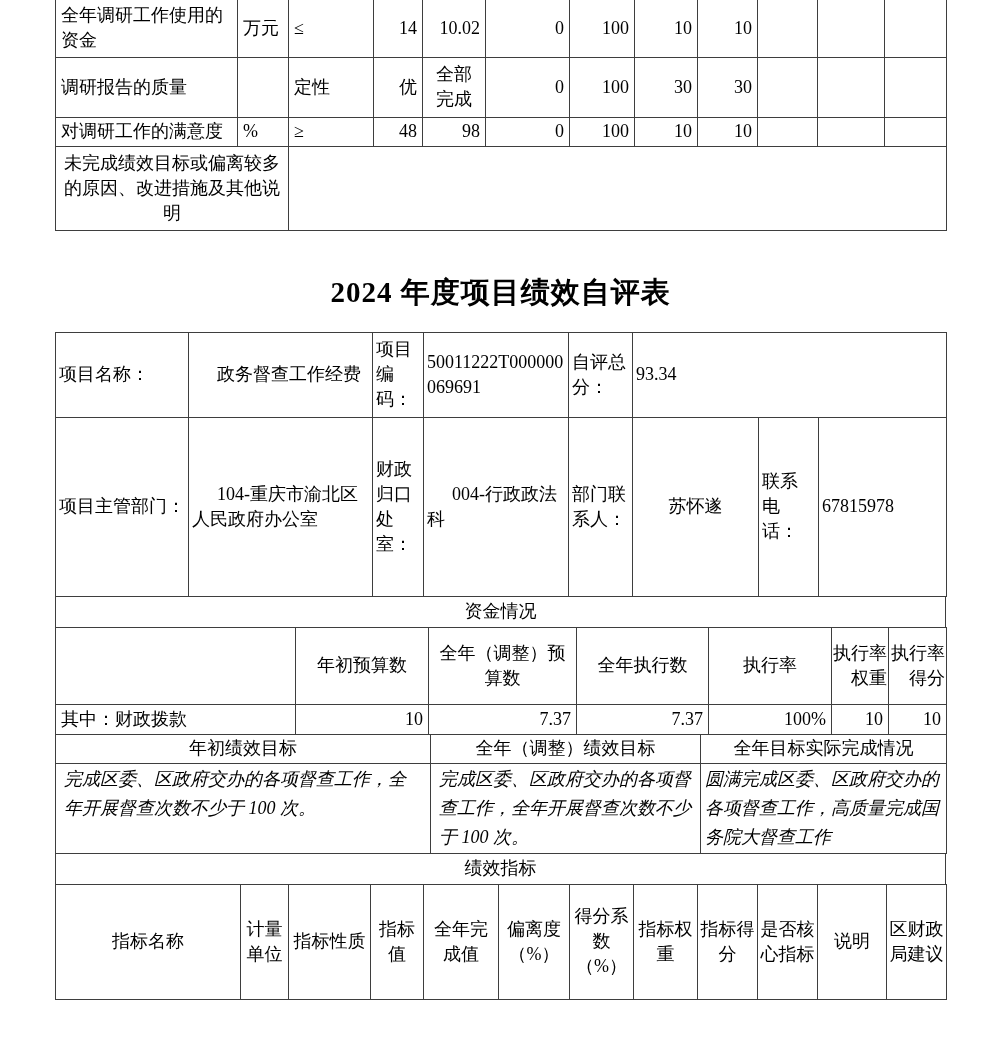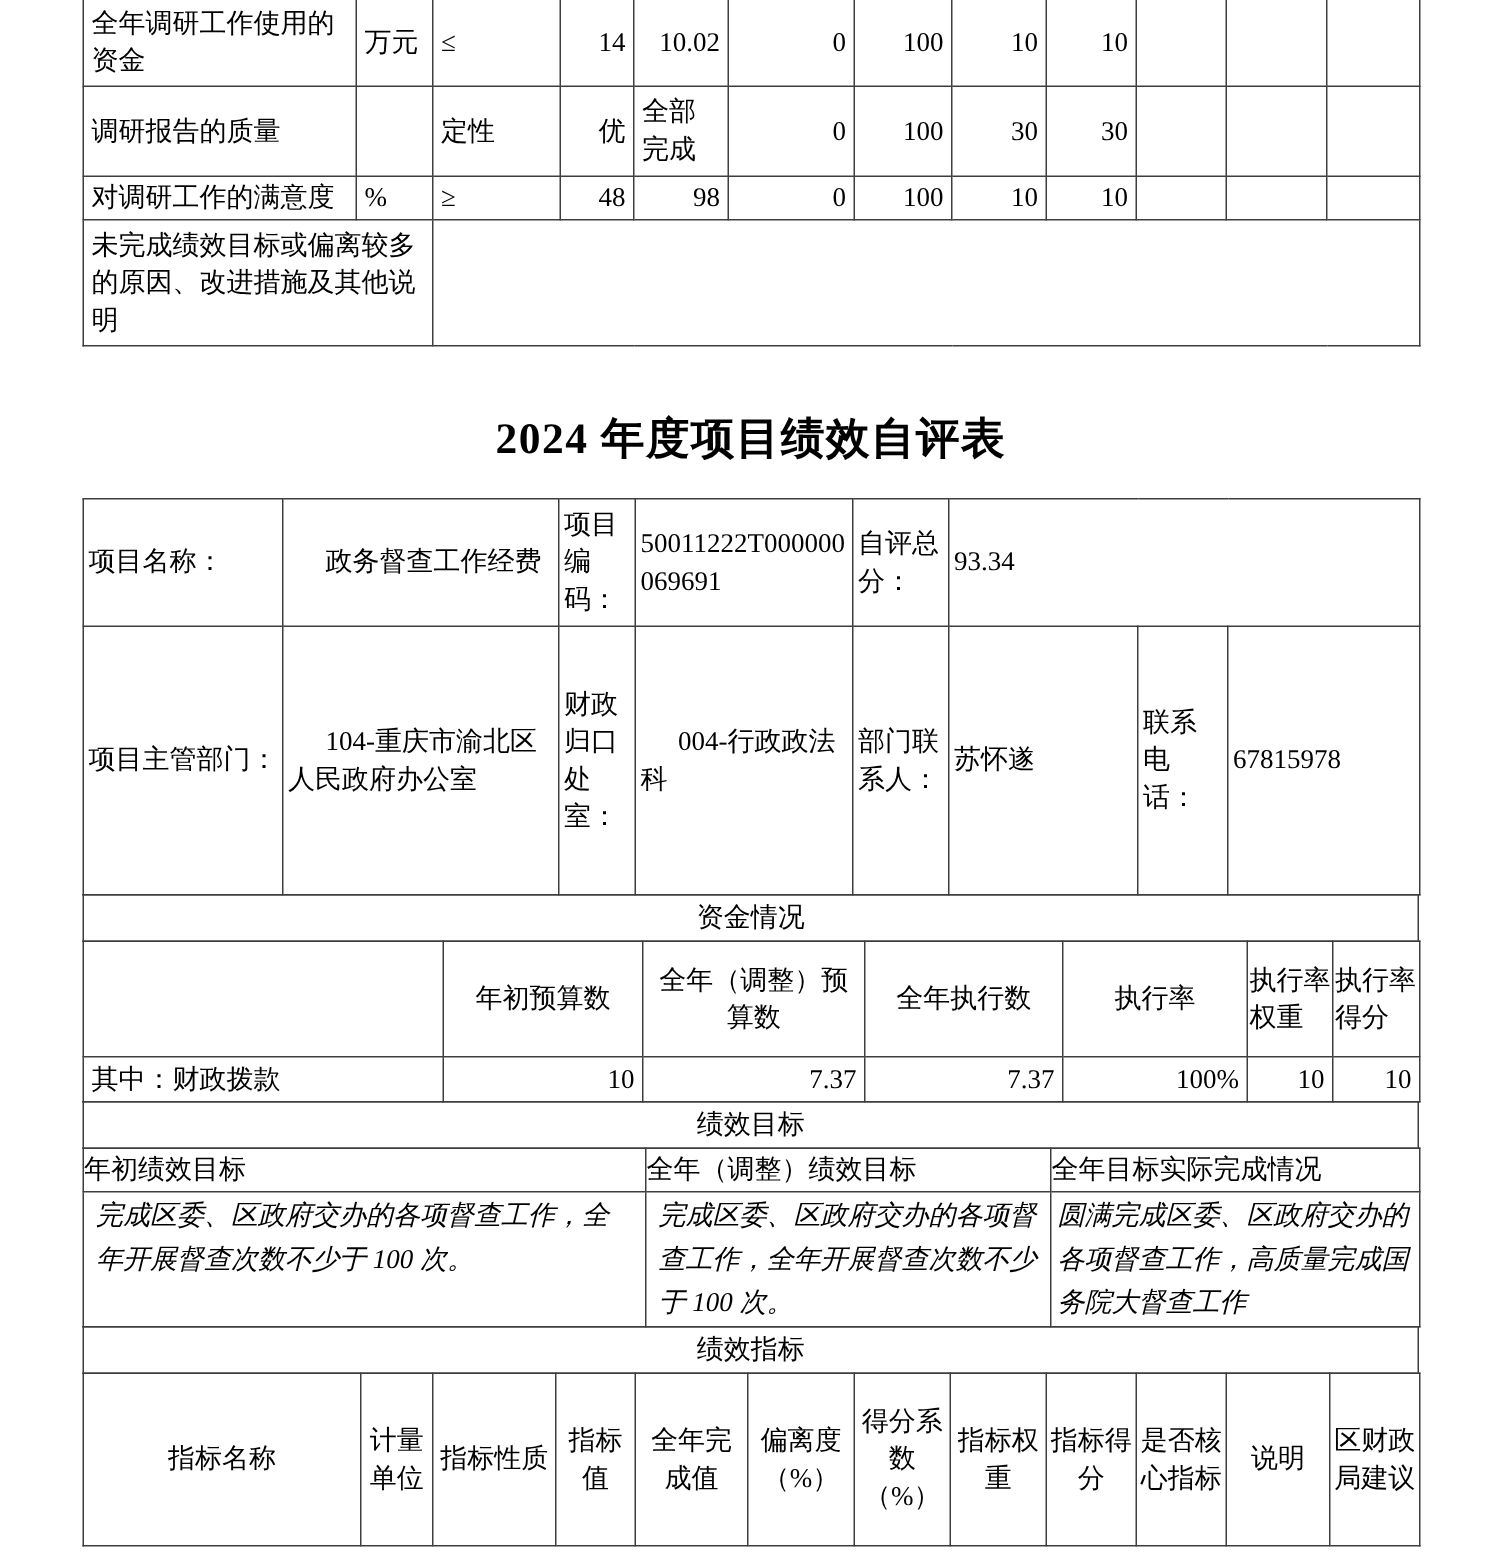--- a/index.html
+++ b/index.html
@@ -19,21 +19,21 @@
   .t td {
     border: 1px solid #3e3e3e;
     font-size: 18px; line-height: 25px;
     overflow: hidden; vertical-align: middle;
   }
   
   .t1 td { padding: 1px 5px; }
   .cut td { border-top: none; }
   .vtop { vertical-align: top; }
   .num { text-align: right; }
-  .ctr { text-align: left; }
+  .ctr { text-align: center; }
   .t1 tr.r1 { height: 57px; }
   .t1 tr.r2 { height: 60px; font-family: Liberation Serif, serif; }
   .t1 tr.r3 { height: 29px; }
   .t1 tr.r4 { height: 84px; font-family: Liberation Serif, serif; }
   
   .title {
     height: 102px; display: flex; align-items: center; justify-content: center;
     padding-top: 22px;
     font-size: 29px; font-weight: bold; letter-spacing: 1px;
   }
@@ -43,21 +43,21 @@
   .info tr.rb { height: 179px; }
   .indent { text-indent: 25px; }
   .code { word-break: break-all; padding: 1px 5px; }
   .pl4 { padding-left: 4px; }
   
   .sec td { text-align: center; height: 31px; }
   
   .funds tr.fh { height: 77px; }
   .funds tr.fr { height: 30px; }
   .funds .hc { text-align: center; padding: 0 8px; }
-  .funds .hn { text-align: left; padding: 0 1px; }
+  .funds .hn { text-align: right; padding: 0 1px; }
   .funds td.lab { padding: 1px 5px; }
   .funds td.num { padding: 1px 5px; }
   
   .goals tr.gh { height: 29px; }
   .goals tr.gc { height: 87px; font-style: italic; }
   .goals .gcell { vertical-align: top; line-height: 29px; padding: 1px 8px; }
   .goals .gcell.c3 { padding: 1px 4px; }
   
   .ind tr { height: 115px; }
   .ind td { text-align: center; vertical-align: middle; padding: 0 2px; }
@@ -200,27 +200,20 @@
       <td class="num">10</td>
       <td class="num">7.37</td>
       <td class="num">7.37</td>
       <td class="num">100%</td>
       <td class="num">10</td>
       <td class="num">10</td>
     </tr>
   </tbody>
     </table>
 
-  <table class="t sec">
-    <tbody>
-        <tr>
-          <td>绩效目标</td>
-        </tr>
-  </tbody>
-    </table>
 
   <table class="t goals">
     <colgroup>
       <col style="width:375px">
         <col style="width:270px">
         <col style="width:246px">
     </colgroup>
     <tbody>
         <tr class="gh">
       <td class="ctr">年初绩效目标</td>

